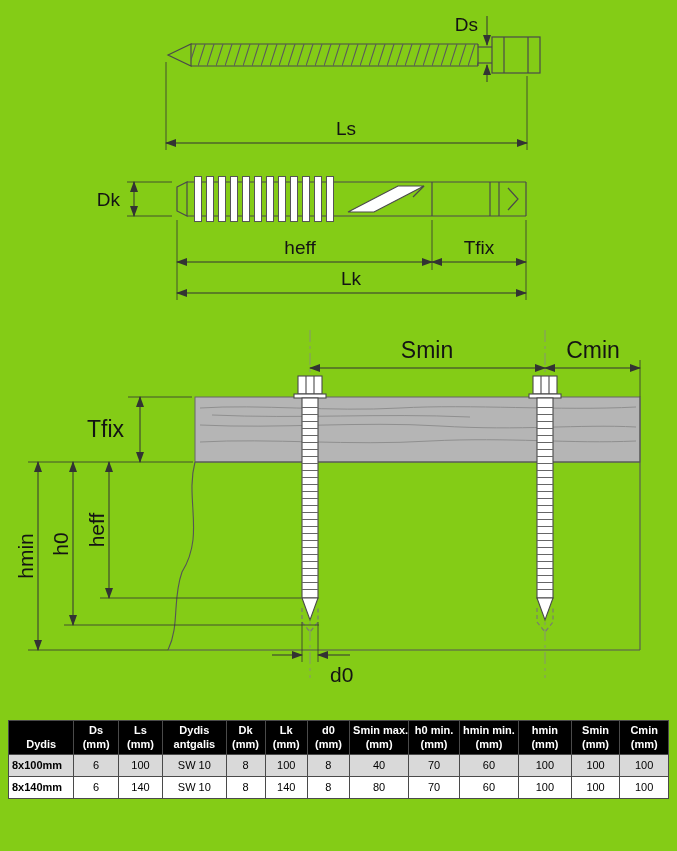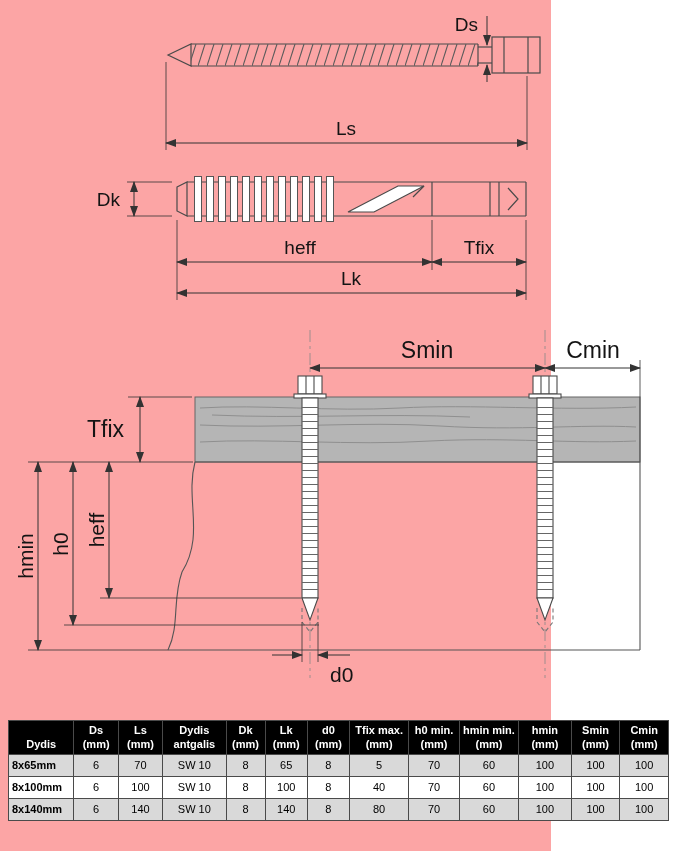--- a/index.html
+++ b/index.html
@@ -1,17 +1,17 @@
 <!DOCTYPE html>
 <html><head>
 <meta charset="utf-8">
 <style>
   html,body{margin:0;padding:0;background:#fff;}
   body{width:677px;height:851px;overflow:hidden;font-family:"Liberation Sans",sans-serif;}
-  .page{width:551px;height:851px;position:relative;background:#fca5a5;}
+  .page{width:677px;height:851px;position:relative;background:#84cc16;}
   svg{display:block;}
   svg text{font-family:"Liberation Sans",sans-serif;fill:#141414;}
   .lbl{font-size:19px;}
   .lbl-lg{font-size:23px;}
   .lbl-md{font-size:21px;}
   
   .tbl-wrap{padding:10px 8px 0 8px;}
   table{border-collapse:collapse;table-layout:fixed;width:661px;font-size:11px;}
   th,td{border:1px solid #4a4a4a;padding:2px 3px;text-align:center;overflow:hidden;white-space:nowrap;}
   thead th{background:#000;color:#fff;font-weight:bold;vertical-align:bottom;line-height:1.3;}
@@ -228,21 +228,21 @@
             </th>
           <th>
               <div>Lk</div>
               <div>(mm)</div>
             </th>
           <th>
               <div>d0</div>
               <div>(mm)</div>
             </th>
           <th>
-              <div>Tfix max.</div>
+              <div>Smin max.</div>
               <div>(mm)</div>
             </th>
           <th>
               <div>h0 min.</div>
               <div>(mm)</div>
             </th>
           <th>
               <div>hmin min.</div>
               <div>(mm)</div>
             </th>
@@ -254,35 +254,20 @@
               <div>Smin</div>
               <div>(mm)</div>
             </th>
           <th>
               <div>Cmin</div>
               <div>(mm)</div>
             </th>
         </tr>
       </thead>
       <tbody>
-          <tr>
-            <td>8x65mm</td>
-            <td>6</td>
-            <td>70</td>
-            <td>SW 10</td>
-            <td>8</td>
-            <td>65</td>
-            <td>8</td>
-            <td>5</td>
-            <td>70</td>
-            <td>60</td>
-            <td>100</td>
-            <td>100</td>
-            <td>100</td>
-          </tr>
           <tr>
             <td>8x100mm</td>
             <td>6</td>
             <td>100</td>
             <td>SW 10</td>
             <td>8</td>
             <td>100</td>
             <td>8</td>
             <td>40</td>
             <td>70</td>

